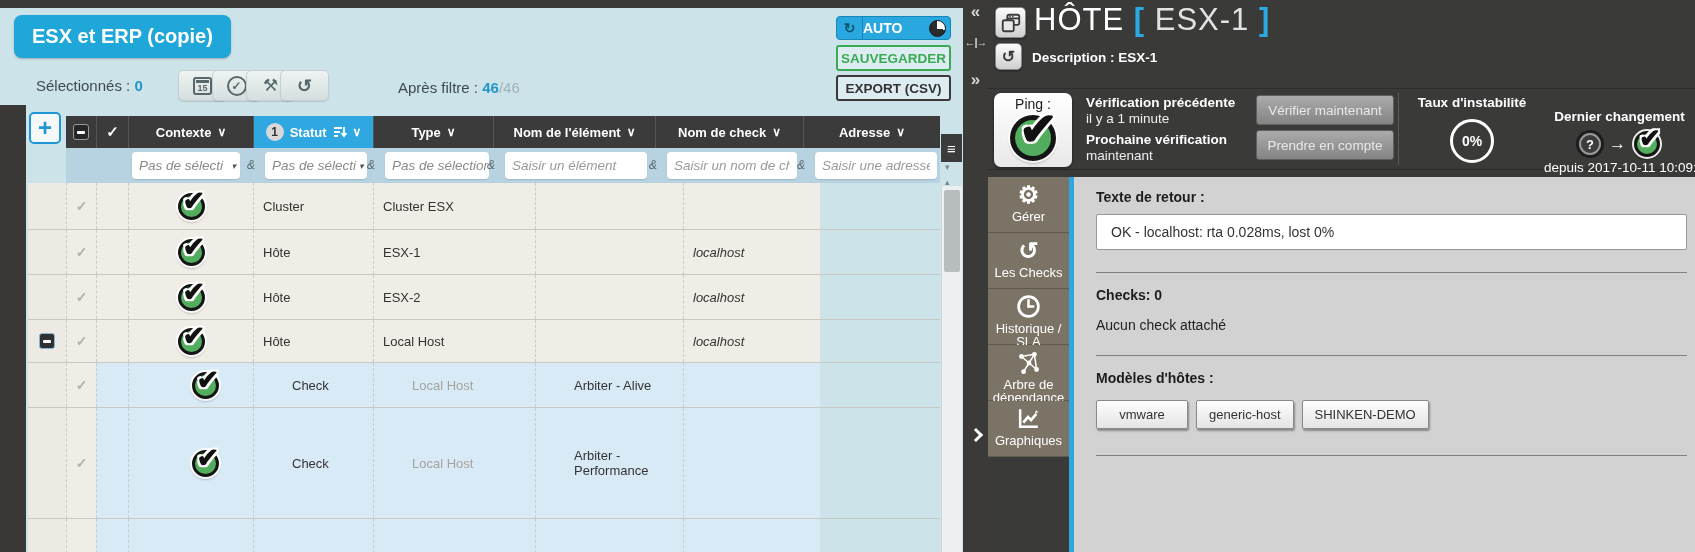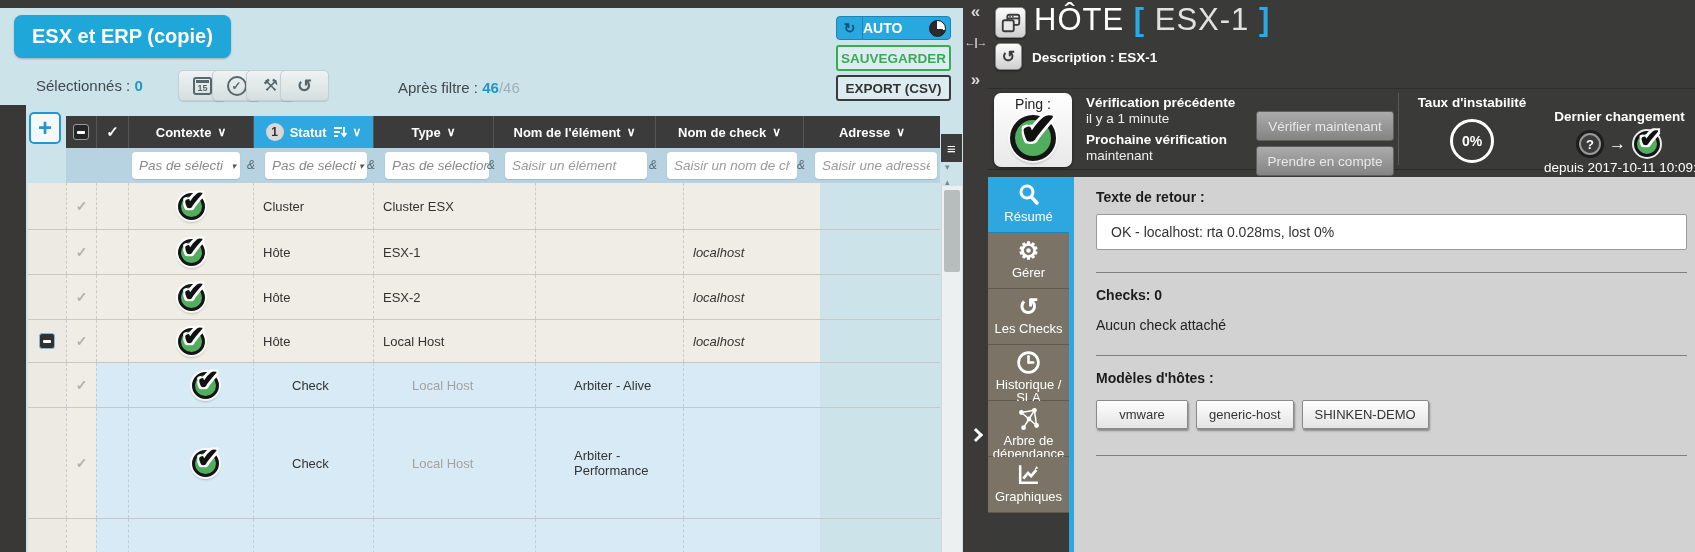--- a/index.html
+++ b/index.html
@@ -96,21 +96,21 @@
   .rp-title .brk { color:#2da9e2; font-weight:bold; }
   .rp-title .ent { color:#e2e2e2; }
   .rp-desc { position:absolute; left:44px; top:50px; font-size:13.5px; font-weight:bold; color:#fff; }
 
   .status-band { position:absolute; left:0; top:88px; width:707px; height:82px; border-top:1px solid #2e2e2e; border-bottom:1px solid #2a2a2a; }
   .ping-card { position:absolute; left:6px; top:4px; width:78px; height:74px; background:linear-gradient(#ffffff,#e8e8e8); border-radius:7px; text-align:center; box-shadow:0 1px 3px rgba(0,0,0,.5); }
   .ping-lab { font-size:14px; color:#222; margin-top:3px; }
   .sb-lab { font-weight:bold; color:#fff; font-size:13.5px; line-height:16px; }
   .sb-val { color:#eee; font-size:13.5px; line-height:16px; }
   .verif-col { position:absolute; left:98px; top:6px; width:162px; }
-  .gbtn { position:absolute; left:268px; width:138px; height:30px; background:linear-gradient(#ababab,#848484); border:1px solid #5f5f5f; border-radius:3px; color:#e8e8e8; font-size:13.5px; display:flex; align-items:center; justify-content:center; cursor:pointer;margin-top:16px; }
+  .gbtn { position:absolute; left:268px; width:138px; height:30px; background:linear-gradient(#ababab,#848484); border:1px solid #5f5f5f; border-radius:3px; color:#e8e8e8; font-size:13.5px; display:flex; align-items:center; justify-content:center; cursor:pointer; }
   .gbtn1 { top:6px; } .gbtn2 { top:41px; }
   .vline { position:absolute; left:410px; top:4px; width:1px; height:72px; background:#5a5a5a; }
   .flap-col { position:absolute; left:418px; top:6px; width:132px; text-align:center; }
   .flap-circle { width:44px; height:44px; border:3px solid #fff; border-radius:50%; margin:8px auto 0; color:#fff; font-size:14px; font-weight:bold; line-height:39px; }
   .change-col { position:absolute; left:556px; top:20px; width:151px; text-align:center; }
   .change-icons { display:flex; align-items:center; justify-content:center; gap:8px; margin-top:6px; }
   .q-icon { width:22px; height:22px; border-radius:50%; background:#3c3c3c; border:2px solid #9a9a9a; box-shadow:0 0 0 3px #1e1e1e; color:#fff; font-size:13px; font-weight:bold; line-height:19px; text-align:center; }
   .arrow-r { color:#fff; font-size:17px; font-weight:bold; }
   .ok.sm { width:26px; height:26px; }
   .ok.sm::after { left:5px; top:-8px; font-size:26px; }
@@ -414,24 +414,20 @@
           <span class="q-icon">?</span>
           <span class="arrow-r">→</span>
           <span class="ok sm"></span>
         </div>
         <div class="since">depuis 2017-10-11 10:09:4</div>
       </div>
     </div>
 
     <div class="rp-body">
       <div class="tabs-col" id="tabs">
-          <div class="tab active"><span class="ticon"><svg width="24" height="26" viewBox="0 0 24 24">
-                <circle cx="10" cy="9" r="6" fill="none" stroke="#fff" stroke-width="3"></circle>
-                <line x1="14.5" y1="14" x2="20" y2="20" stroke="#fff" stroke-width="3.5" stroke-linecap="round"></line>
-              </svg></span><span>Résumé</span></div>
           <div class="tab"><span class="ticon"><span class="tchar">⚙</span></span><span>Gérer</span></div>
           <div class="tab"><span class="ticon"><span class="tchar">↺</span></span><span>Les Checks</span></div>
           <div class="tab"><span class="ticon"><svg width="25" height="25" viewBox="0 0 24 24">
                 <circle cx="12" cy="12" r="9.5" fill="none" stroke="#fff" stroke-width="2.6"></circle>
                 <line x1="12" y1="12" x2="12" y2="6" stroke="#fff" stroke-width="2.4" stroke-linecap="round"></line>
                 <line x1="12" y1="12" x2="16.5" y2="12" stroke="#fff" stroke-width="2.4" stroke-linecap="round"></line>
               </svg></span><span>Historique / SLA</span></div>
           <div class="tab"><span class="ticon"><svg width="26" height="26" viewBox="0 0 24 24">
                 <g stroke="#fff" stroke-width="1.4" fill="none">
                   <line x1="5" y1="6" x2="17" y2="4"></line>

